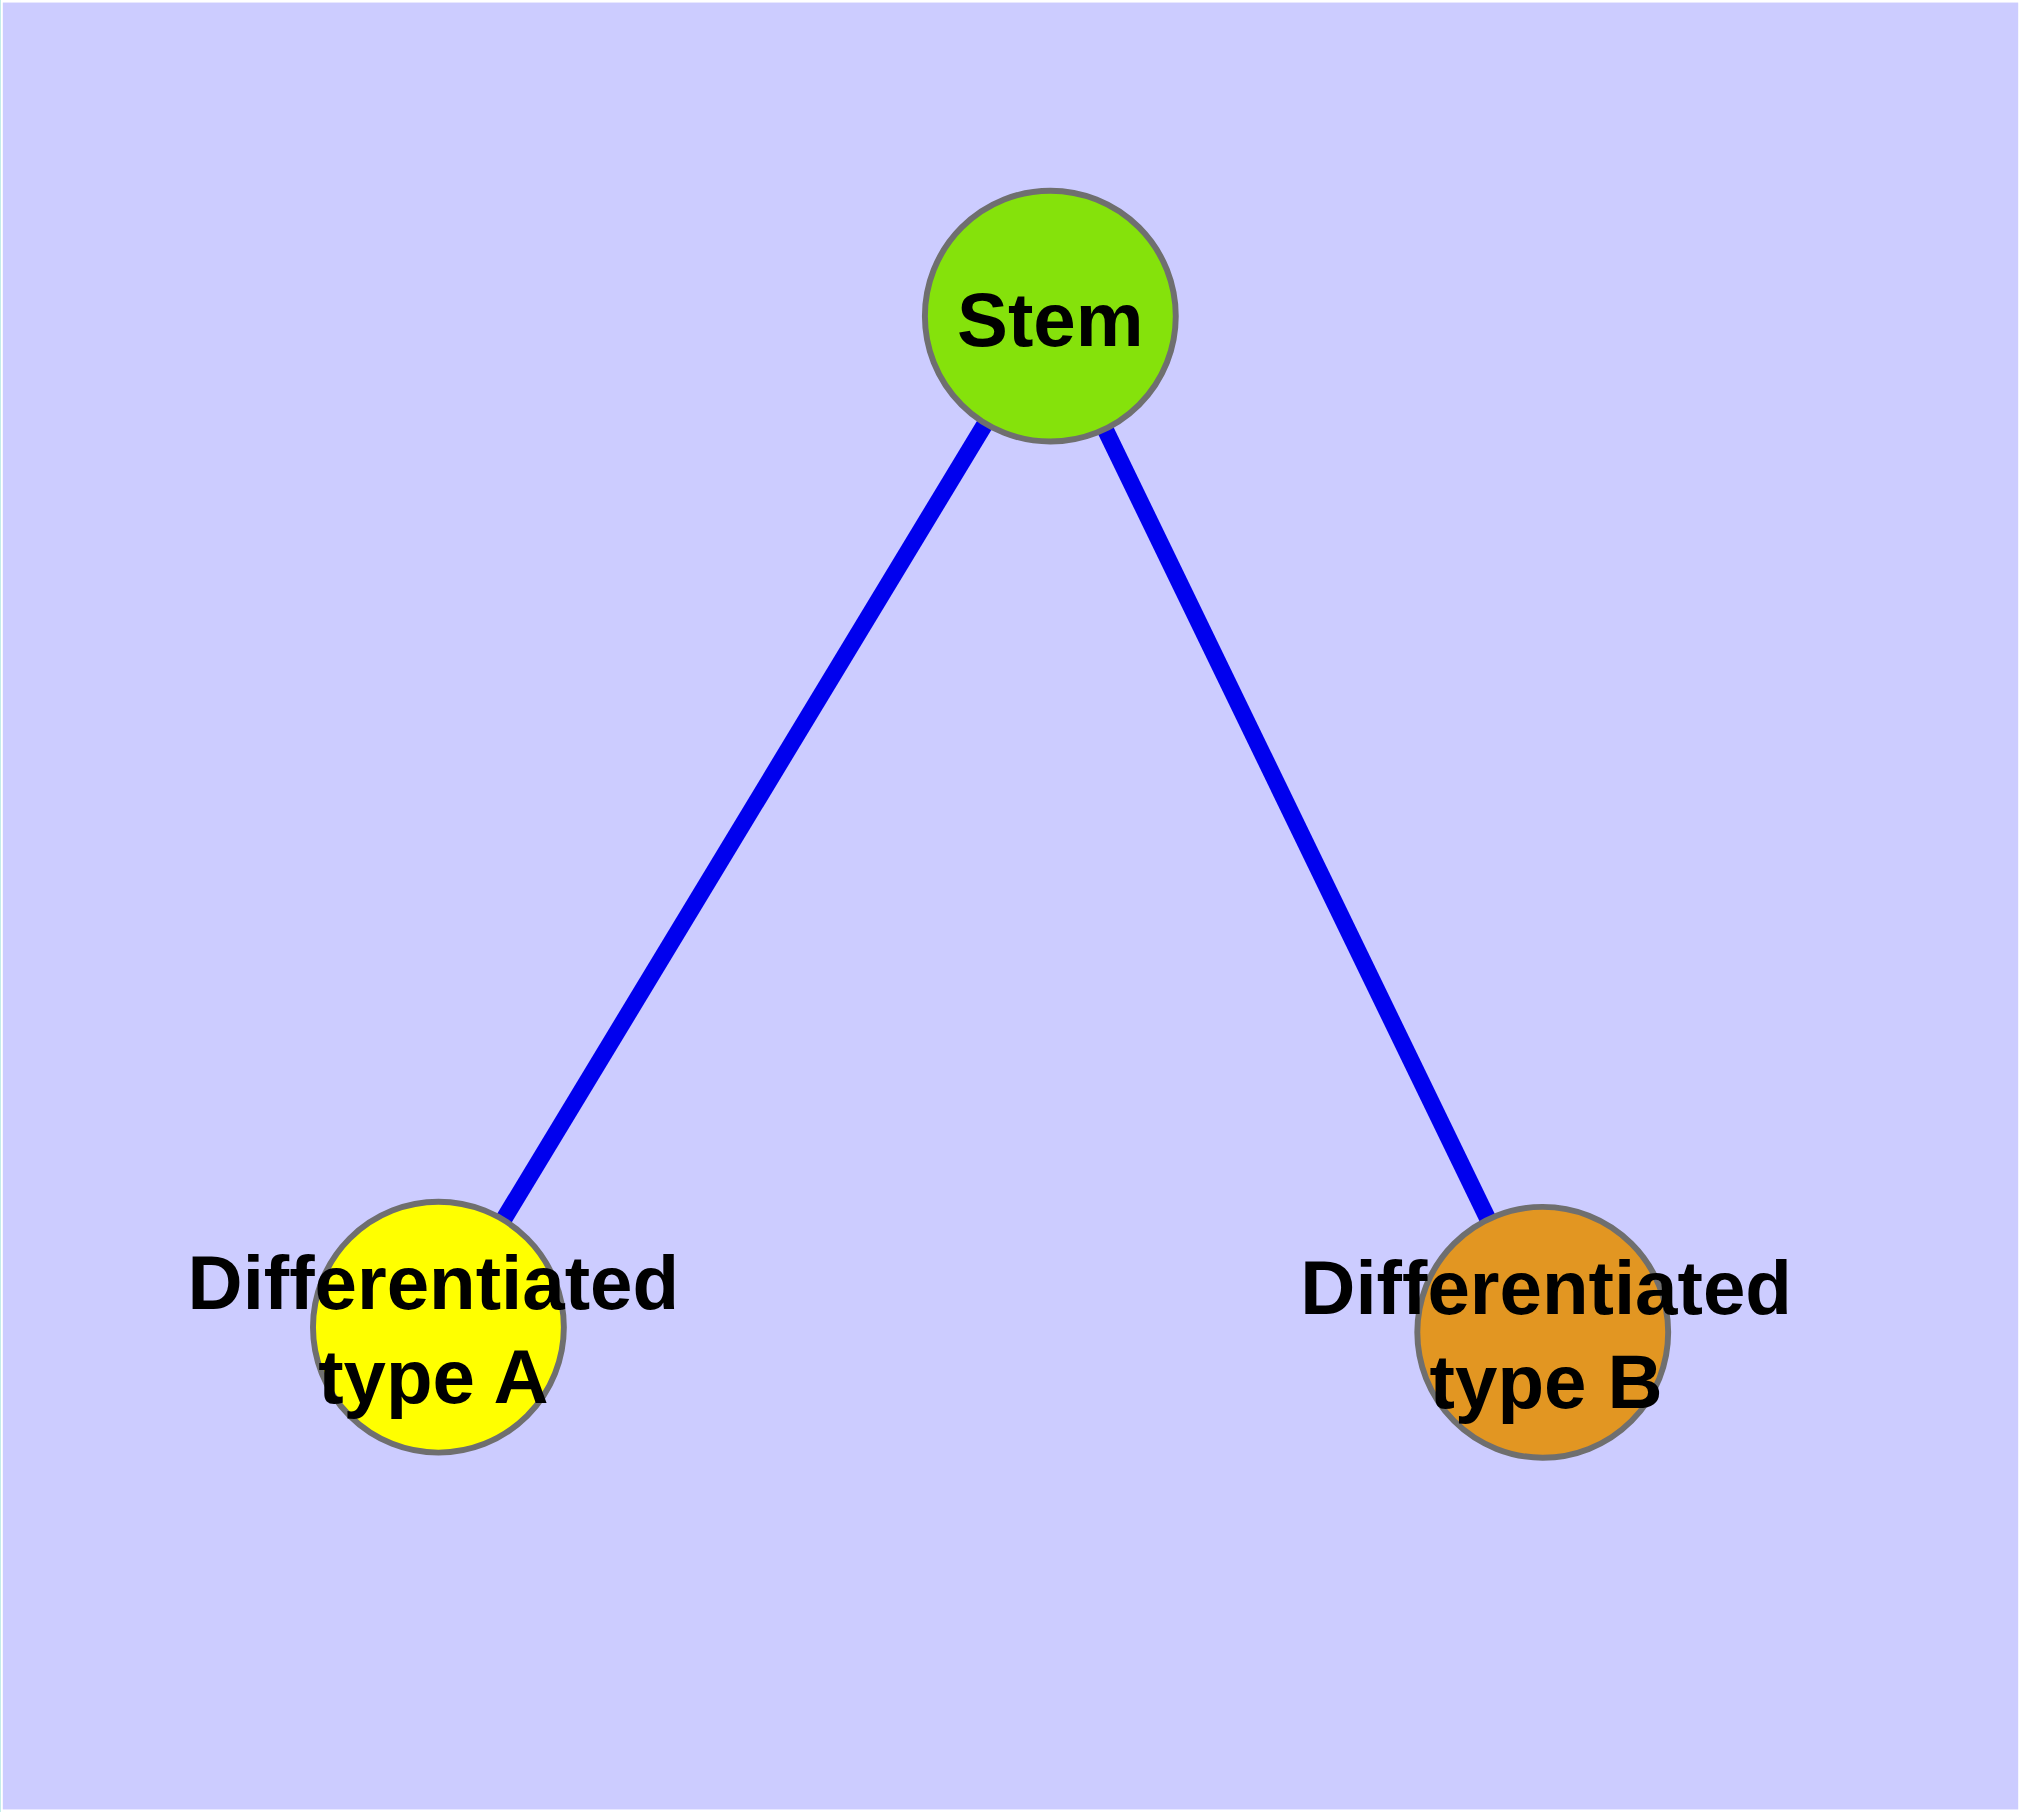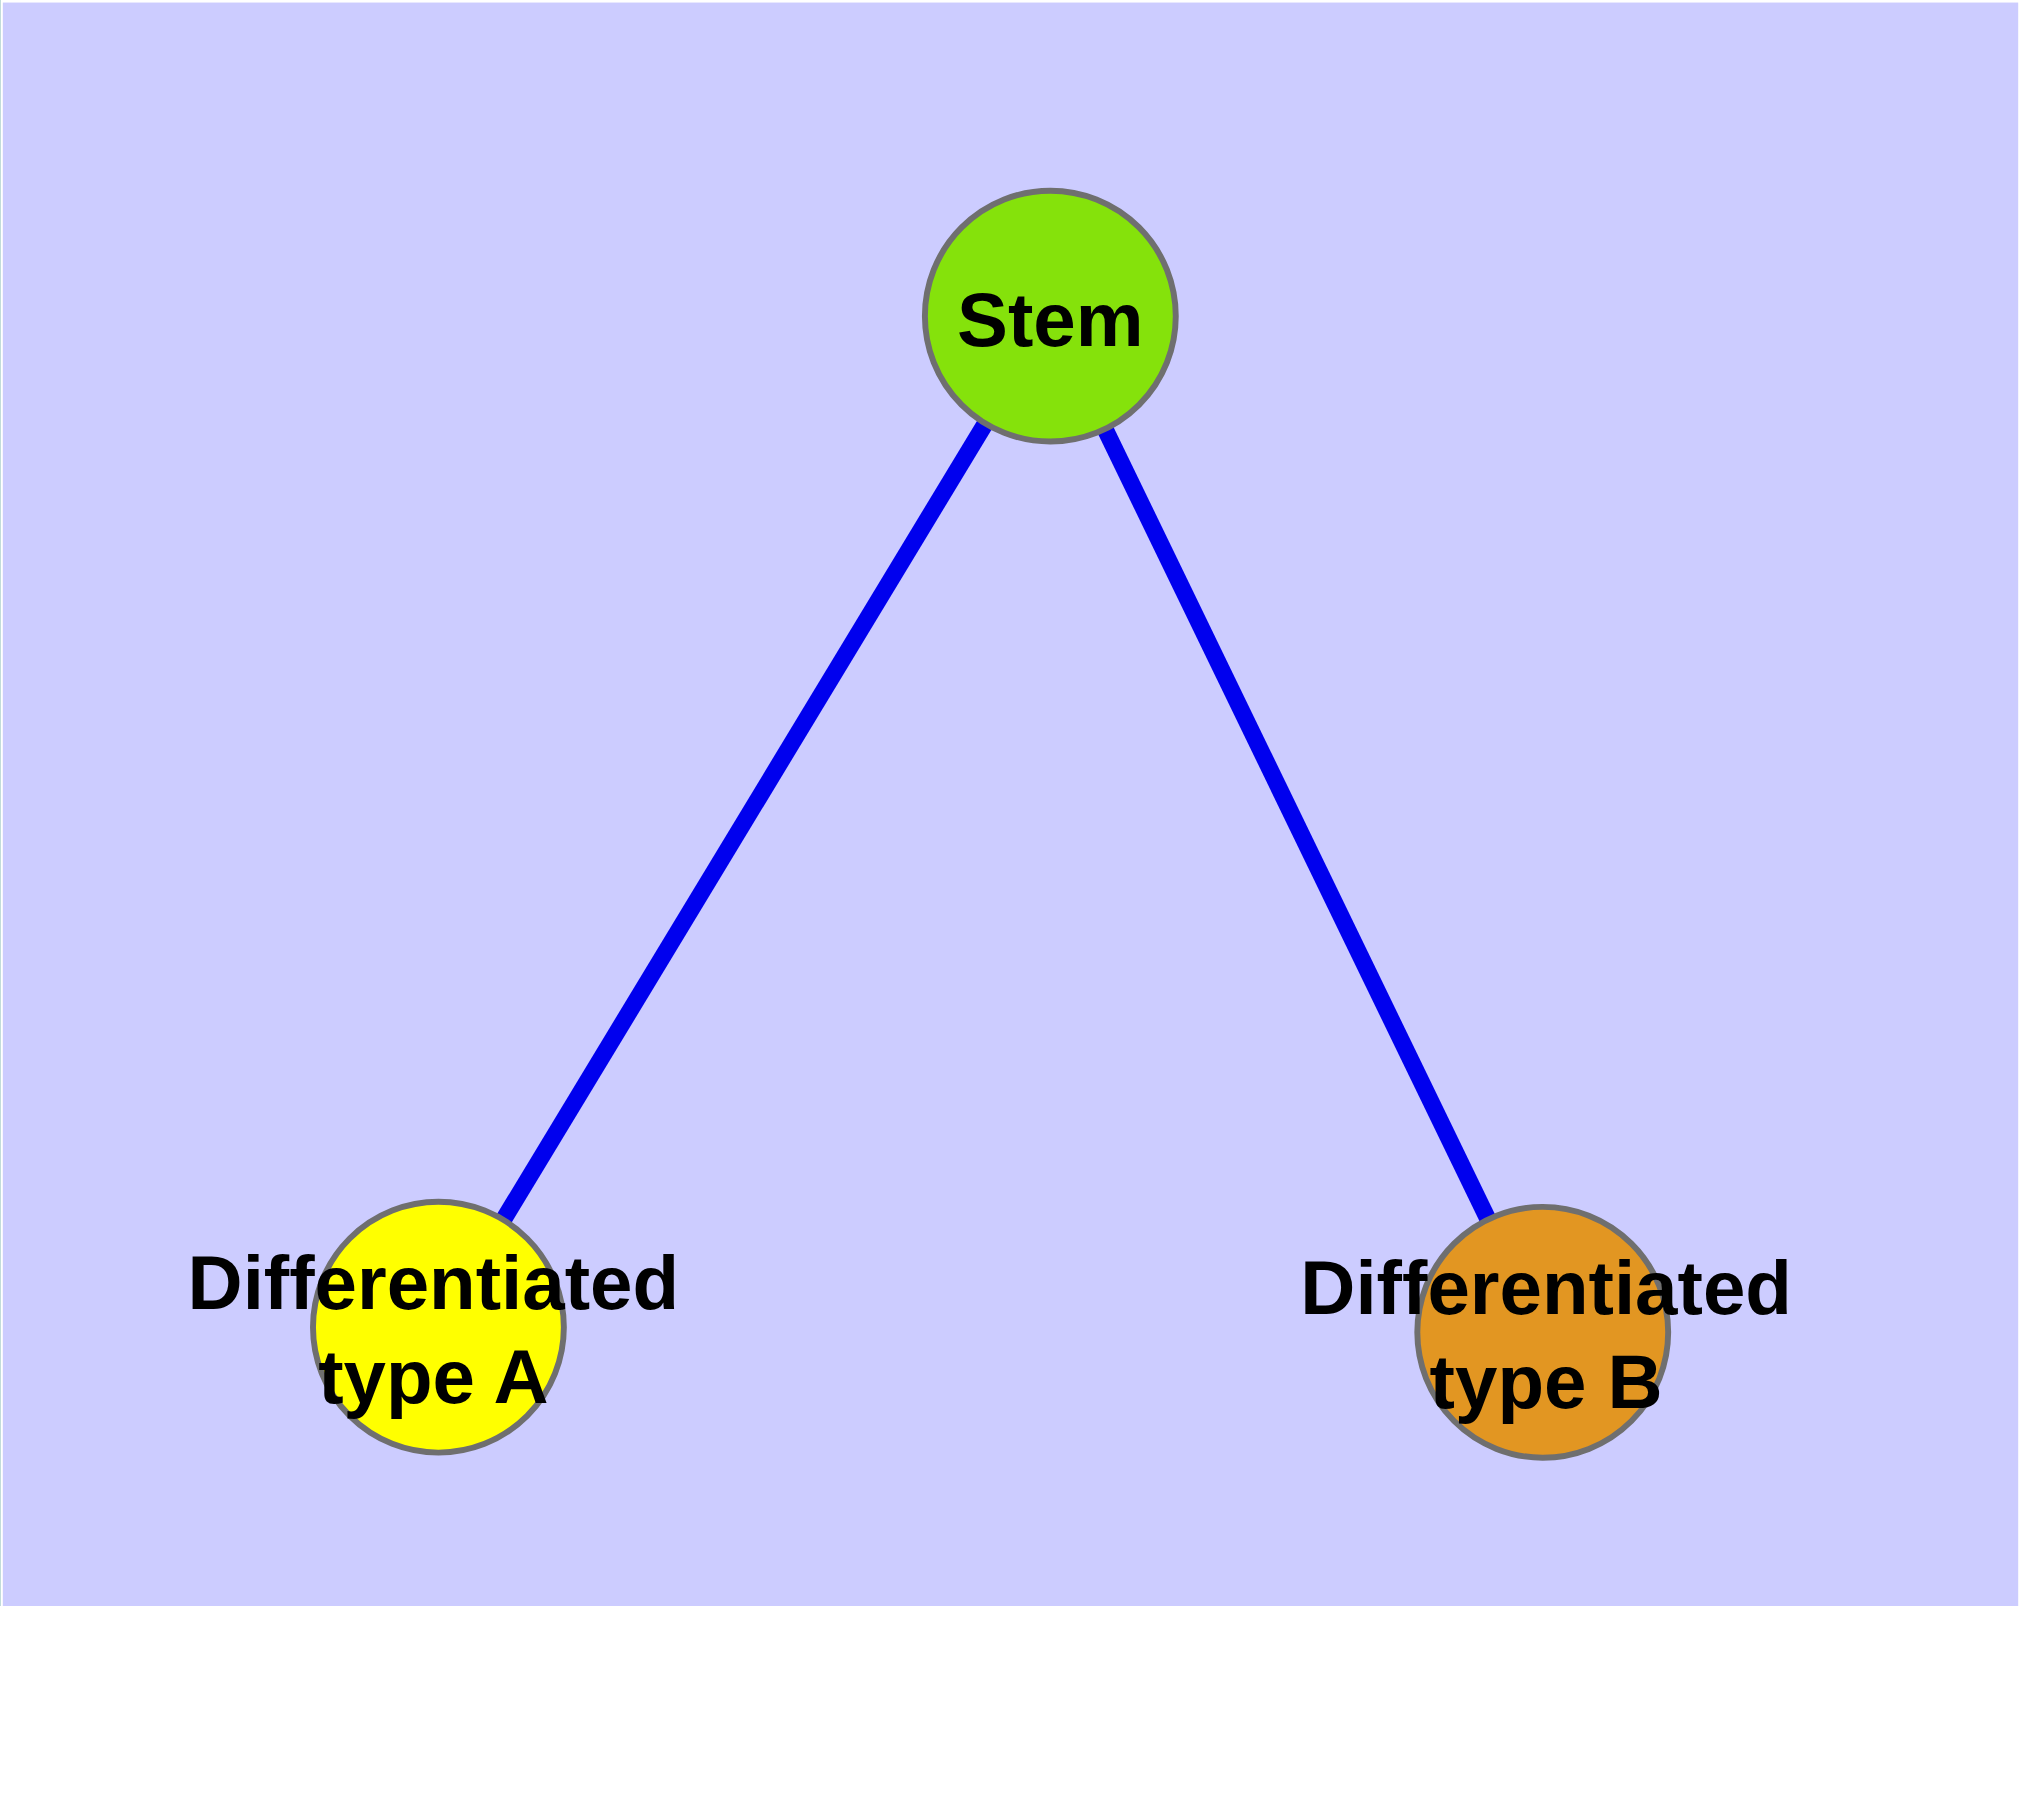--- a/index.html
+++ b/index.html
@@ -3,22 +3,22 @@
 <meta charset="utf-8">
 <style>
   html, body {
     margin: 0;
     padding: 0;
     background: #ffffff;
   }
   #stage {
     position: relative;
     width: 2021px;
-    height: 1606px;
-    background: #0f766e;
+    height: 1812px;
+    background: #14b8a6;
     overflow: hidden;
   }
   svg { display: block; }
   .node-label {
     font-family: "Liberation Sans", sans-serif;
     font-weight: 700;
     font-size: 90px;
     text-anchor: middle;
     dominant-baseline: central;
   }

